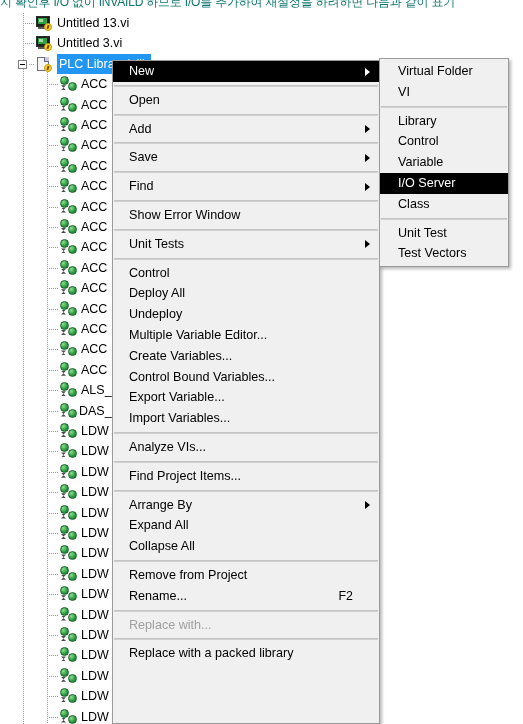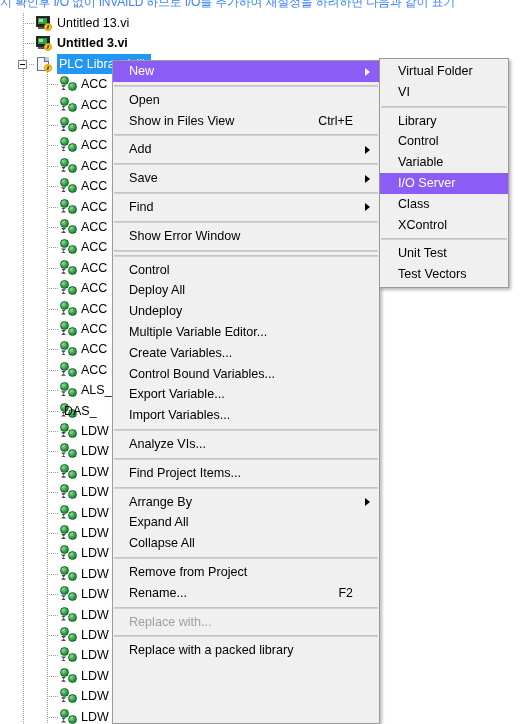--- a/index.html
+++ b/index.html
@@ -12,21 +12,21 @@
     overflow:hidden;
     position:relative;
   }
   
   #clipped-banner{
     position:absolute;top:0;left:0;width:523px;height:13px;
     overflow:hidden;
     font-size:12px;
     line-height:13px;
     white-space:nowrap;
-    color:#3b82f6;
+    color:#0f766e;
     letter-spacing:-0.2px;
   }
   #clipped-banner span{display:block;margin-top:-4px;}
 
   
   #tree{
     position:absolute;top:13px;left:0;width:523px;height:711px;
     overflow:hidden;
   }
   .trow{
@@ -133,21 +133,21 @@
   }
   .mitem{
     position:relative;
     height:20.8px;line-height:20.8px;
     padding:0 12px 0 16px;
     font-size:12.6px;
     white-space:nowrap;
     color:#000;
   }
   .mitem.dis{color:#a0a0a0;}
-  .mitem.hl{background:#8b5cf6;color:#fff;}
+  .mitem.hl{background:#000000;color:#fff;}
   .mitem .accel{
     position:absolute;right:26px;top:0;font-size:12.4px;
   }
   .mitem .arr{
     position:absolute;right:9px;top:6.5px;
     width:0;height:0;
     border-left:5px solid #000;
     border-top:4px solid transparent;
     border-bottom:4px solid transparent;
   }
@@ -181,21 +181,21 @@
     <div class="trow" style="top: 0px; position: absolute; left: 0px; right: 0px;">
       <div class="hdash" style="left: 25px; width: 9px;"></div>
       <div class="ico ico-vi" style="left: 35px;">
         <div class="body"></div>
         <div class="screen"></div>
         <div class="base"></div>
         <div class="badge"></div>
       </div>
       <div class="tlabel" style="left: 57px;">Untitled 13.vi</div>
     </div>
-    <div class="trow" style="top: 20.4px; position: absolute; left: 0px; right: 16px; font-weight: bold;">
+    <div class="trow" style="top: 20.4px; position: absolute; left: 0px; right: 16px;">
       <div class="hdash" style="left: 25px; width: 9px;"></div>
       <div class="ico ico-vi" style="left: 35px;">
         <div class="body"></div>
         <div class="screen"></div>
         <div class="base"></div>
         <div class="badge"></div>
       </div>
       <div class="tlabel" style="left: 57px;">Untitled 3.vi</div>
     </div>
     <div class="trow" style="top: 40.8px; position: absolute; left: 0px; right: 0px;">
@@ -352,21 +352,21 @@
       </div>
       <div class="tlabel" style="left: 81px;">ALS_</div>
     </div>
     <div class="trow" style="top: 387.6px; position: absolute; left: 0px; right: 0px;">
       <div class="hdash" style="left: 49px; width: 9px;"></div>
       <div class="ico ico-var" style="left: 59px;">
         <div class="g1"></div>
         <div class="g2"></div>
         <div class="knot"></div>
       </div>
-      <div class="tlabel" style="left: 64px;">DAS_</div>
+      <div class="tlabel" style="left: 79px;">DAS_</div>
     </div>
     <div class="trow" style="top: 408px; position: absolute; left: 0px; right: 0px;">
       <div class="hdash" style="left: 49px; width: 9px;"></div>
       <div class="ico ico-var" style="left: 59px;">
         <div class="g1"></div>
         <div class="g2"></div>
         <div class="knot"></div>
       </div>
       <div class="tlabel" style="left: 81px;">LDW</div>
     </div>
@@ -495,30 +495,30 @@
         <div class="knot"></div>
       </div>
       <div class="tlabel" style="left: 81px;">LDW</div>
     </div>
   </div>
 
 <div id="ctx-menu">
     <div class="mitem hl"><span>New</span><span class="arr"></span></div>
     <div class="msep"></div>
     <div class="mitem"><span>Open</span></div>
-    <div class="mitem"><span>Show in Files View</span><span class="accel">Ctrl+E</span></div>
     <div class="msep"></div>
     <div class="mitem"><span>Add</span><span class="arr"></span></div>
     <div class="msep"></div>
     <div class="mitem"><span>Save</span><span class="arr"></span></div>
     <div class="msep"></div>
     <div class="mitem"><span>Find</span><span class="arr"></span></div>
     <div class="msep"></div>
     <div class="mitem"><span>Show Error Window</span></div>
     <div class="msep"></div>
+    <div class="mitem"><span>Unit Tests</span><span class="arr"></span></div>
     <div class="msep"></div>
     <div class="mitem"><span>Control</span></div>
     <div class="mitem"><span>Deploy All</span></div>
     <div class="mitem"><span>Undeploy</span></div>
     <div class="mitem"><span>Multiple Variable Editor...</span></div>
     <div class="mitem"><span>Create Variables...</span></div>
     <div class="mitem"><span>Control Bound Variables...</span></div>
     <div class="mitem"><span>Export Variable...</span></div>
     <div class="mitem"><span>Import Variables...</span></div>
     <div class="msep"></div>
@@ -540,17 +540,16 @@
 
 <div id="ctx-submenu">
     <div class="mitem"><span>Virtual Folder</span></div>
     <div class="mitem"><span>VI</span></div>
     <div class="msep"></div>
     <div class="mitem"><span>Library</span></div>
     <div class="mitem"><span>Control</span></div>
     <div class="mitem"><span>Variable</span></div>
     <div class="mitem hl"><span>I/O Server</span></div>
     <div class="mitem"><span>Class</span></div>
-    <div class="mitem"><span>XControl</span></div>
     <div class="msep"></div>
     <div class="mitem"><span>Unit Test</span></div>
     <div class="mitem"><span>Test Vectors</span></div>
   </div>
 
 </body></html>

